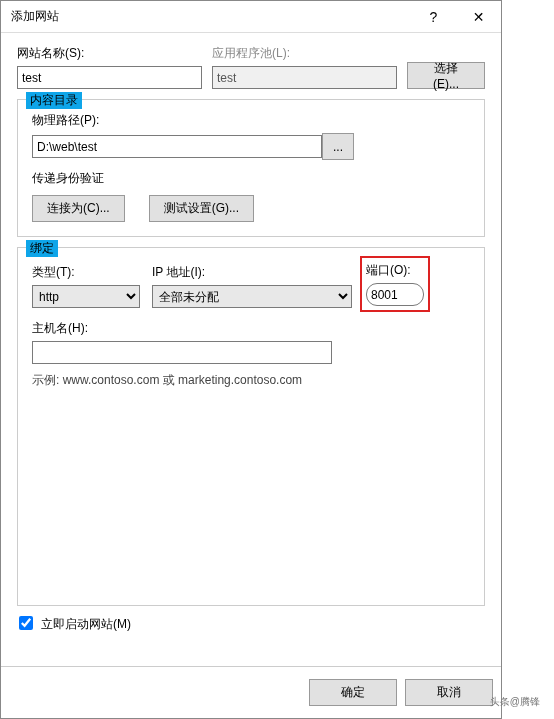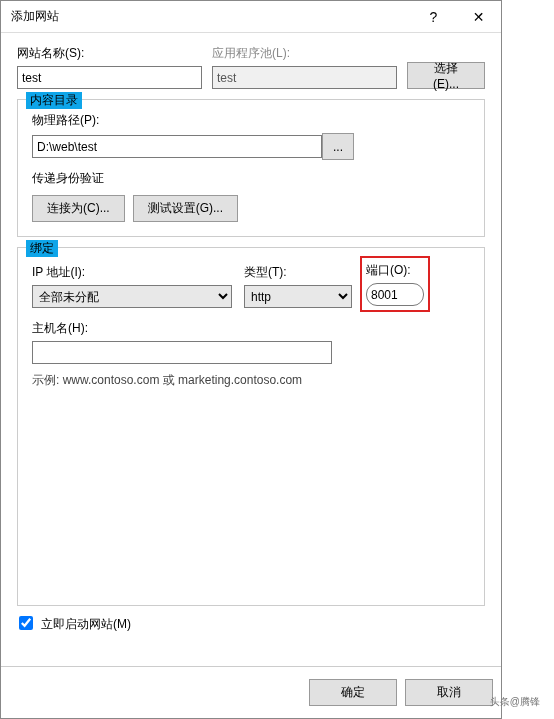--- a/index.html
+++ b/index.html
@@ -178,44 +178,44 @@
         <div class="row" style="margin-bottom:6px;gap:0;align-items:center">
           <input type="text" style="flex: 1 1 0%; max-width: 290px;" value="D:\web\test">
           <button class="small" style="width:32px;padding:0">
               <span>...</span>
             </button>
         </div>
       </div>
 
       <div style="margin:2px 0 8px 0">传递身份验证</div>
 
-      <div class="row" style="gap:8px;margin-bottom:0">
+      <div class="row" style="gap:24px;margin-bottom:0">
         <button>
             <span>连接为(C)...</span>
           </button>
         <button>
             <span>测试设置(G)...</span>
           </button>
       </div>
     </div>
 
     <div class="group" style="padding-bottom:16px">
       <span class="gtitle">绑定</span>
 
       <div class="row" style="gap:12px;align-items:flex-end;margin-bottom:12px">
+        <div class="col" style="width:108px">
+          <label>类型(T):</label>
+          <select>
+            <option>http</option>
+          </select>
+        </div>
         <div class="col" style="width:200px">
           <label>IP 地址(I):</label>
           <select>
             <option>全部未分配</option>
-          </select>
-        </div>
-        <div class="col" style="width:108px">
-          <label>类型(T):</label>
-          <select>
-            <option>http</option>
           </select>
         </div>
         <div class="col">
           <span class="highlight-red" style="display:inline-block">
             <label style="display:block;margin-bottom:4px">端口(O):</label>
             <input type="text" style="width: 58px; border-radius: 11px;" value="8001">
           </span>
         </div>
       </div>
 

